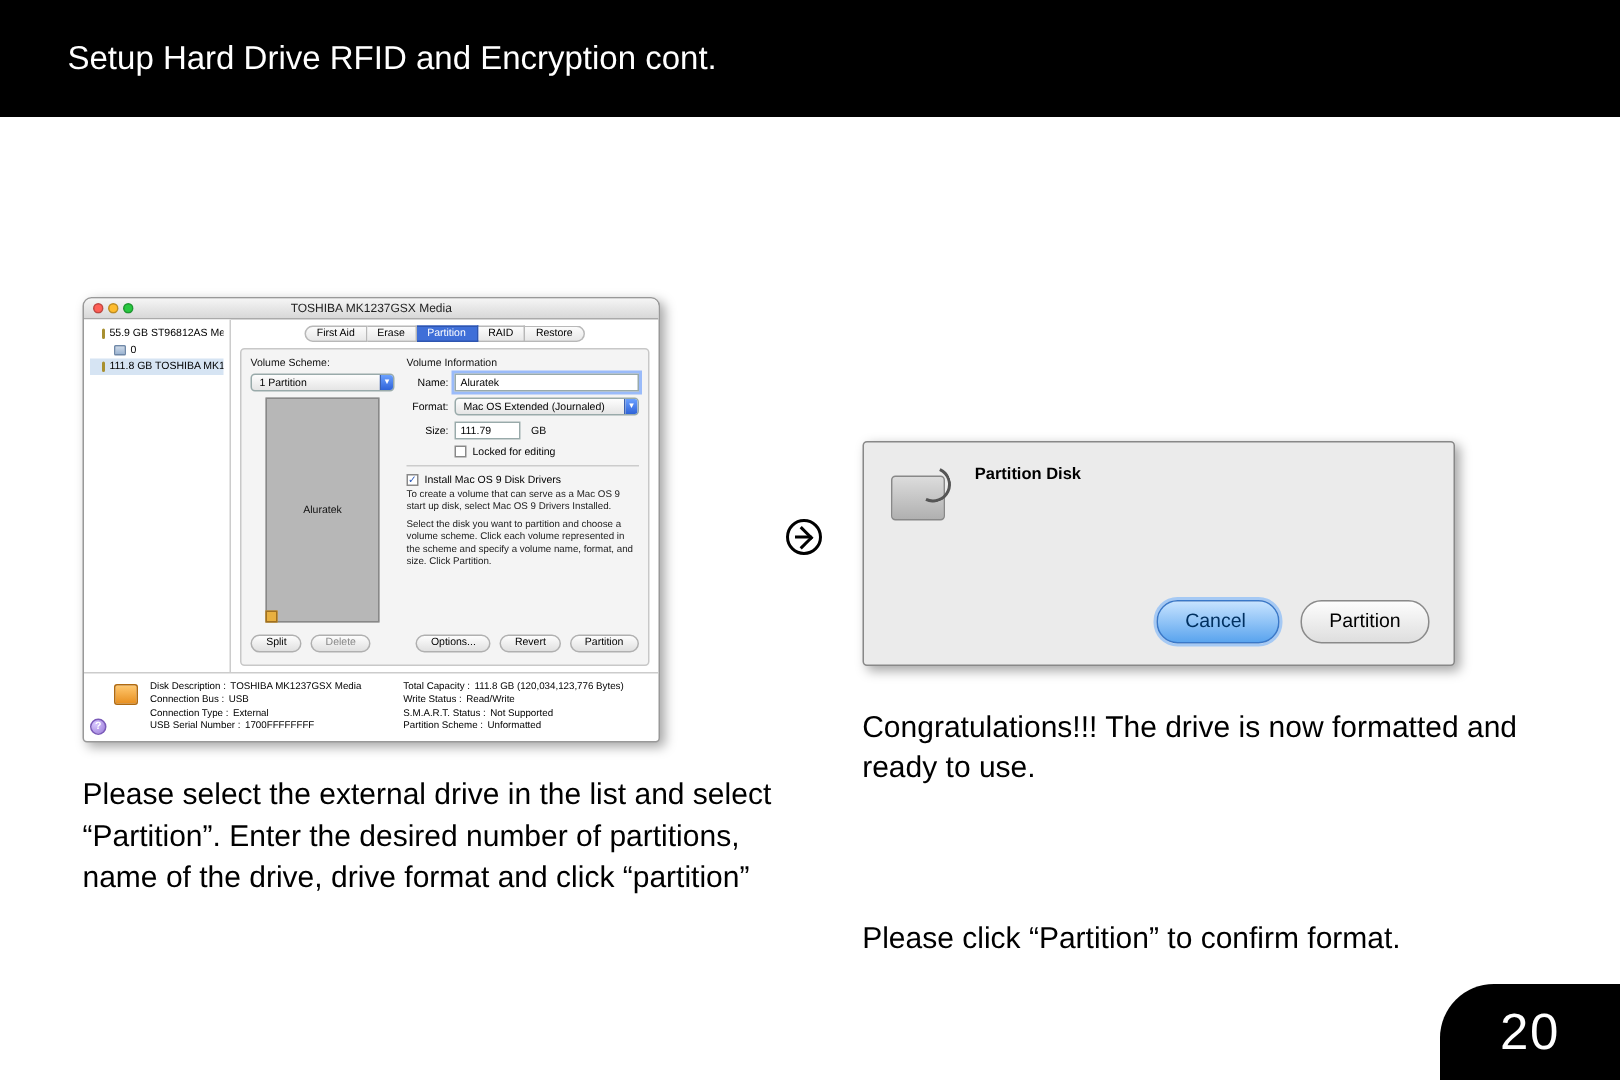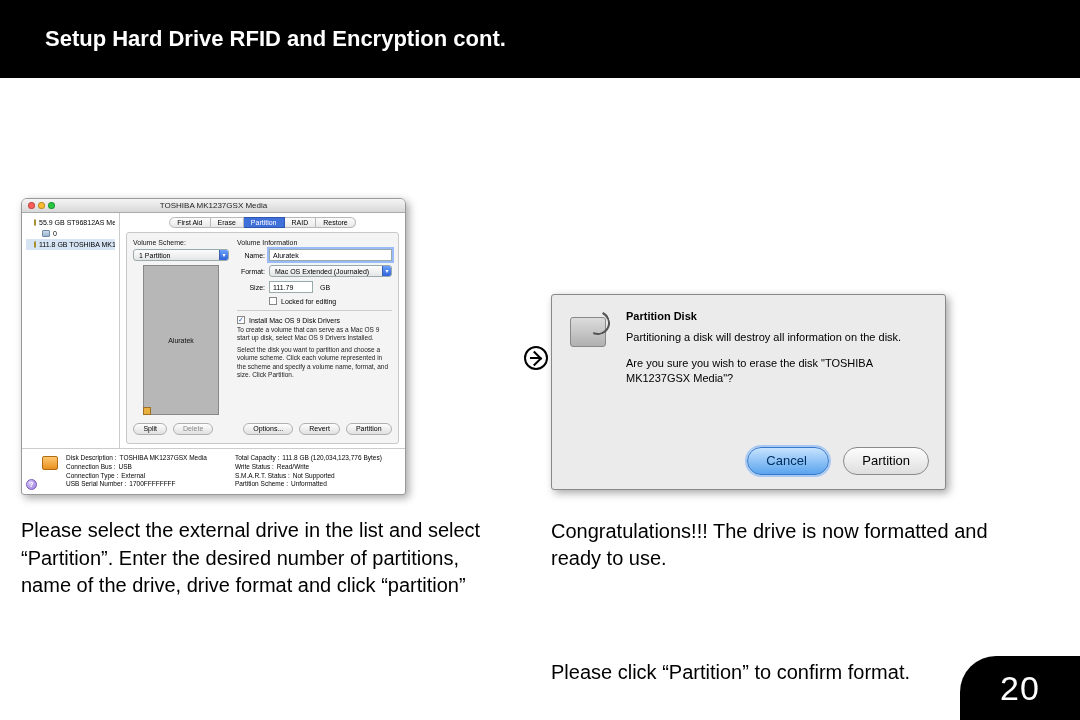--- a/index.html
+++ b/index.html
@@ -1,20 +1,20 @@
 <!DOCTYPE html>
 <html><head>
 <meta charset="utf-8">
 <style>
   * { box-sizing: border-box; margin: 0; padding: 0; font-family: Arial, Helvetica, sans-serif; }
   body { width: 1080px; height: 720px; background: #fff; overflow: hidden; position: relative; }
 
-  .header-bar { width: 100%; height: 78px; background: #000; color: #fff; display: flex; align-items: center; padding: 0 45px; font-size: 22px; font-weight: bold; }
-
-  .content { display: flex; padding: 32px 45px 0 21px; gap: 40px; }
+  .header-bar { width: 100%; height: 78px; background: #000; color: #fff; display: flex; align-items: center; padding: 0 45px; font-size: 22px; font-weight: normal; }
+
+  .content { display: flex; padding: 32px 45px 0 55px; gap: 40px; }
 
   .left-col { width: 490px; }
   .right-col { width: 470px; display: flex; flex-direction: column; }
 
   
   .du-window { width: 385px; background: #fff; border: 1px solid #999; border-radius: 6px 6px 3px 3px; box-shadow: 3px 3px 8px rgba(0,0,0,.35); overflow: hidden; font-size: 8px; margin-top: 88px; }
   .du-title { height: 14px; background: linear-gradient(#f5f5f5,#d8d8d8); border-bottom: 1px solid #aaa; display: flex; align-items: center; position: relative; }
   .traffic { display: flex; gap: 3px; position: absolute; left: 6px; }
   .dot { width: 7px; height: 7px; border-radius: 50%; border: 1px solid rgba(0,0,0,.25); }
   .dot.r { background: #ff5f57; } .dot.y { background: #febc2e; } .dot.g { background: #28c840; }
@@ -250,23 +250,21 @@
 
   <div class="right-col">
     <div class="dialog-wrap">
       <div class="dialog">
         <div class="dlg-icon">
           <div class="hdd-base"></div>
           <div class="steth"></div>
         </div>
         <div class="dlg-body">
           <div class="dlg-title-txt">Partition Disk</div>
-          <div>Partitioning a disk will destroy all information on the disk.</div>
           <div style="height:10px"></div>
-          <div>Are you sure you wish to erase the disk "TOSHIBA MK1237GSX Media"?</div>
           <div class="dlg-btns">
             <span class="aqua-btn primary">Cancel</span>
             <span class="aqua-btn">Partition</span>
           </div>
         </div>
       </div>
     </div>
 
     <div class="caption" style="margin-top:28px;">Congratulations!!! The drive is now formatted and ready to use.</div>
     <div class="caption">Please click “Partition” to confirm format.</div>

